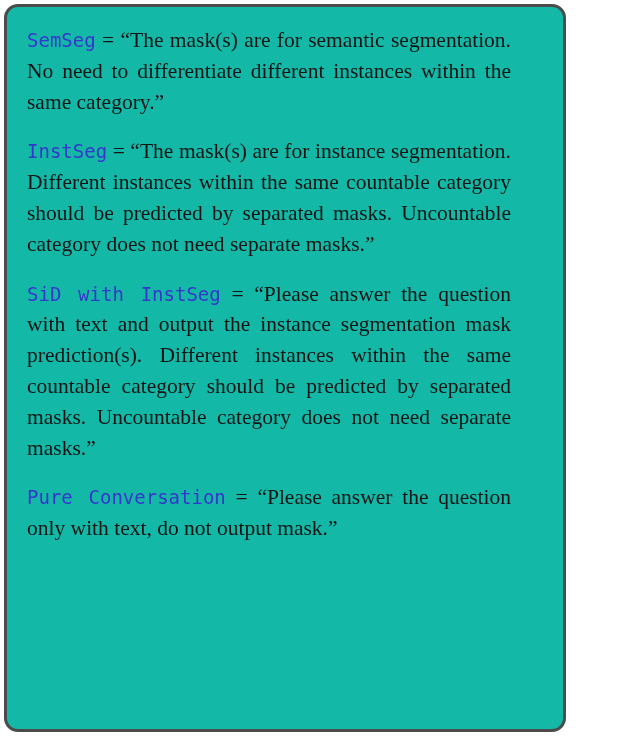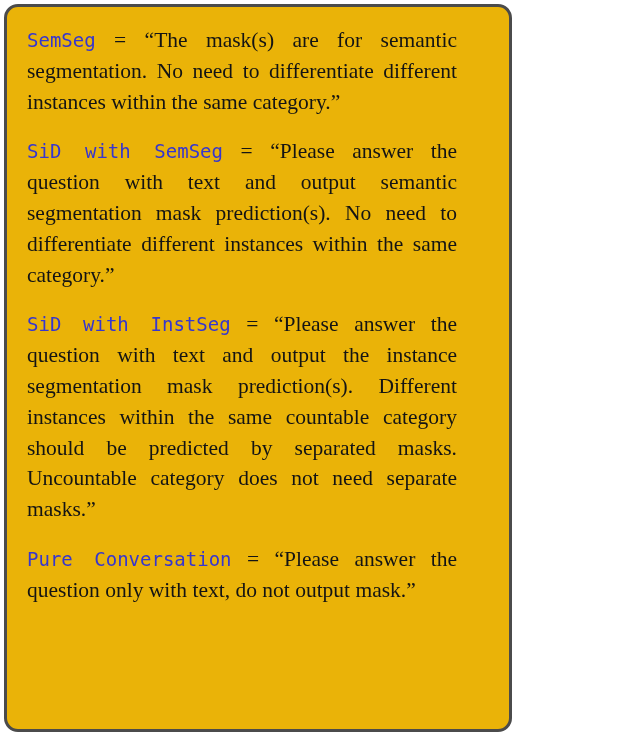--- a/index.html
+++ b/index.html
@@ -14,26 +14,26 @@
     height: 736px;
     position: relative;
     box-sizing: border-box;
     background: #ffffff;
     overflow: hidden;
   }
   .panel {
     position: absolute;
     left: 4px;
     top: 4px;
-    width: 508px;
+    width: 562px;
     height: 728px;
     box-sizing: border-box;
     border: 3px solid #4b4b4b;
     border-radius: 14px;
-    background: #eab308;
+    background: #14b8a6;
     overflow: hidden;
   }
   .panel-inner {
     box-sizing: border-box;
     padding: 18px 52px 14px 20px;
     width: 100%;
     height: 100%;
   }
   .para {
     font-family: "Liberation Serif", "DejaVu Serif", serif;
@@ -64,24 +64,24 @@
 <body>
 
 <div id="root">
   <div class="panel">
     <div class="panel-inner">
 
       <p class="para">
         <span class="tok">SemSeg</span><span class="body-text"> = </span><span class="body-text">“The mask(s) are for semantic segmentation. No need to differentiate different instances within the same category.”</span>
       </p>
 
+      <p class="para">
+        <span class="tok">InstSeg</span><span class="body-text"> = </span><span class="body-text">“The mask(s) are for instance segmentation. Different instances within the same countable category should be predicted by separated masks.  Uncountable category does not need separate masks.”</span>
+      </p>
 
-      <p class="para">
-        <span class="tok">SiD with SemSeg</span><span class="body-text"> = </span><span class="body-text">“Please answer the question with text and output semantic segmentation mask prediction(s). No need to differentiate different instances within the same category.”</span>
-      </p>
 
       <p class="para">
         <span class="tok">SiD with InstSeg</span><span class="body-text"> = </span><span class="body-text">“Please answer the question with text and output the instance segmentation mask prediction(s).  Different instances within the same countable category should be predicted by separated masks.  Uncountable category does not need separate masks.”</span>
       </p>
 
       <p class="para">
         <span class="tok">Pure Conversation</span><span class="body-text"> = </span><span class="body-text">“Please answer the question only with text, do not output mask.”</span>
       </p>
 
     </div>

